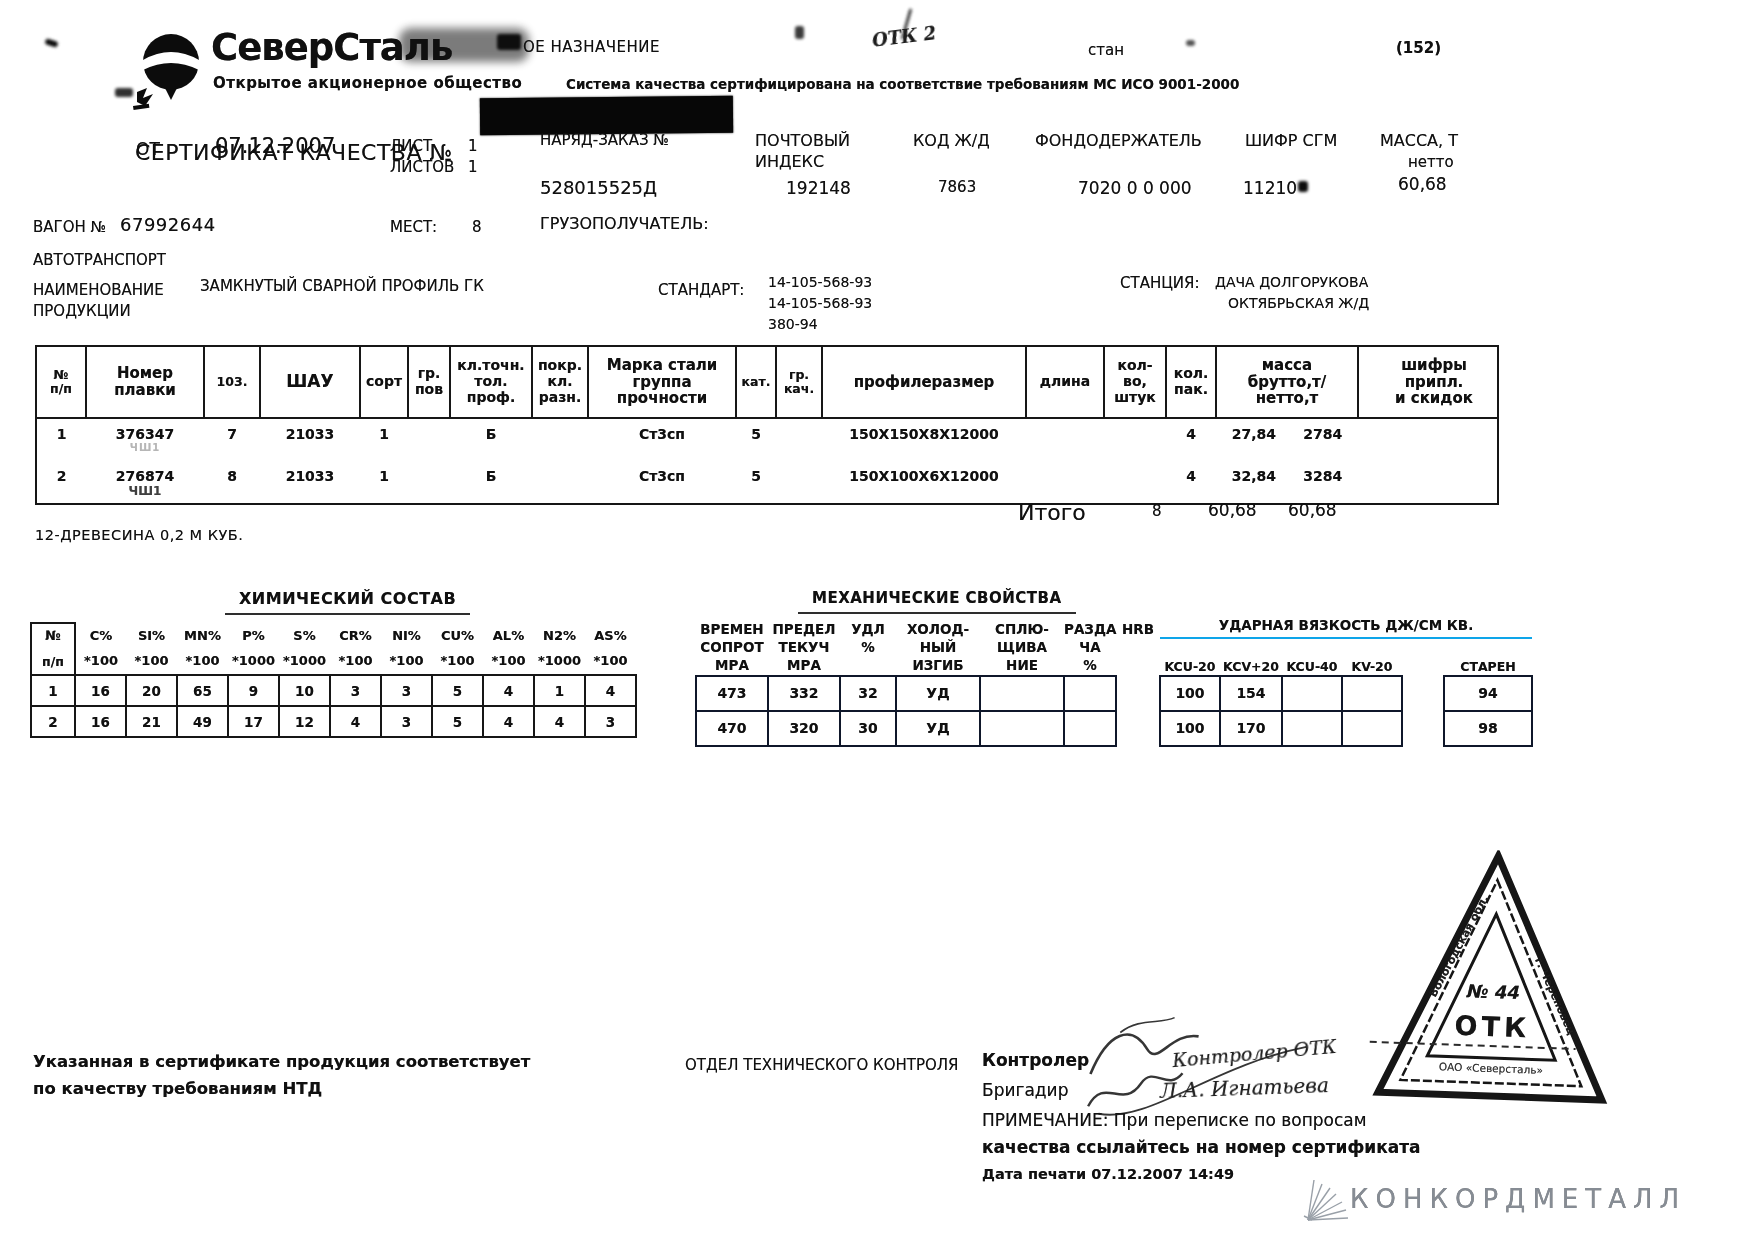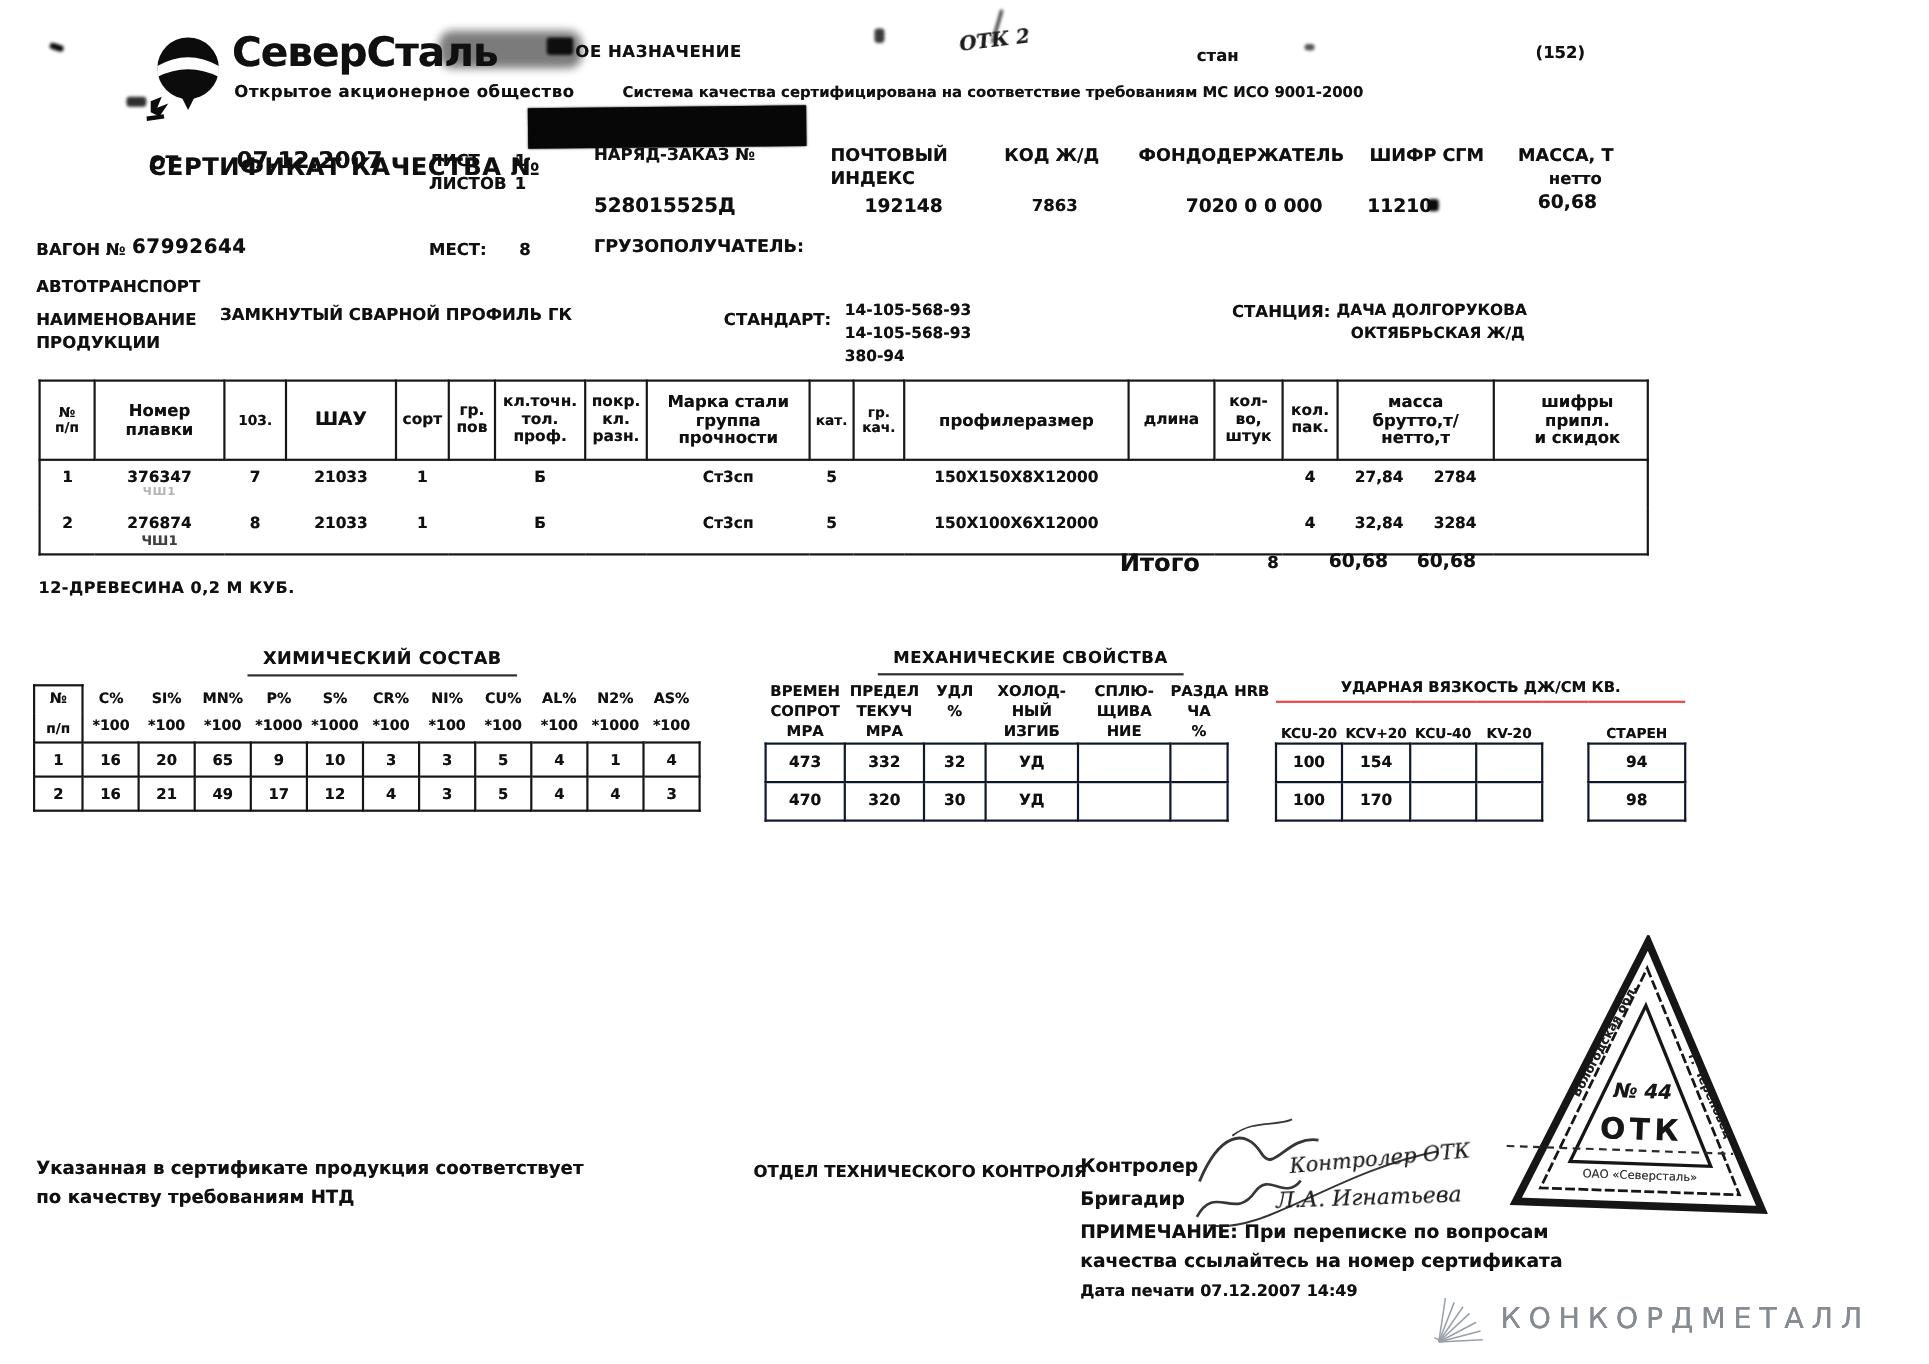--- a/index.html
+++ b/index.html
@@ -2,21 +2,21 @@
 <html><head>
 <meta charset="utf-8">
 <style>
   html,body{margin:0;padding:0;background:#d9d9d9;}
   #page{
     position:relative;width:1754px;height:1240px;background:#ffffff;
     font-family:"DejaVu Sans","Liberation Sans",sans-serif;color:#101010;
     overflow:hidden;text-shadow:0 0 .5px rgba(10,10,10,.55);
   }
   .abs{position:absolute;}
-  .b{font-weight:700;}
+  .b{font-weight:400;}
   .sb{font-weight:600;}
   .smudge{position:absolute;background:#0b0b0b;filter:blur(1.4px);border-radius:3px;}
   
   .logo-name{font-size:37px;font-weight:700;letter-spacing:-1px;}
   .logo-sub{font-size:15px;font-weight:700;letter-spacing:.5px;}
   .logo-blur{position:absolute;left:188px;top:2px;width:130px;height:34px;background:#111;opacity:.55;filter:blur(4px);border-radius:12px;}
   
   table{border-collapse:collapse;table-layout:fixed;}
   table.mt{border:2.5px solid #151515;width:1462px;}
   .mt th{border:2px solid #171717;font-size:12.5px;font-weight:700;line-height:1.12;padding:3px 1px;vertical-align:middle;text-align:center;}
@@ -25,21 +25,21 @@
   .vfaint{opacity:.3;font-size:10px;letter-spacing:1px;}
   .mass-cell{display:flex;justify-content:space-around;font-weight:700;}
   table.ct{width:606px;}
   .ct col.c0{width:44px;} .ct col.cn{width:51px;}
   .ct th{font-size:13px;font-weight:700;padding:2px 0;text-align:center;line-height:1.1;}
   .ct th.numbox-t{border-left:2px solid #161616;border-right:2px solid #161616;border-top:2px solid #161616;}
   .ct th.numbox-b{border-left:2px solid #161616;border-right:2px solid #161616;border-bottom:2px solid #161616;font-size:12.5px;}
   .ct td{border:2px solid #161616;font-size:13.5px;font-weight:700;text-align:center;height:27px;vertical-align:middle;}
   table.mech{width:836px;}
   .mech th{font-size:13.5px;font-weight:700;padding:1px 0;line-height:1.2;text-align:center;vertical-align:bottom;}
-  .mech th.impact{border-bottom:2px solid #ef4444;font-size:13.5px;padding-bottom:4px;}
+  .mech th.impact{border-bottom:2px solid #0ea5e9;font-size:13.5px;padding-bottom:4px;}
   .mech th.sub{font-size:12.5px;}
   .mech td{border:2px solid #0f172a;font-size:14px;font-weight:700;text-align:center;height:31px;vertical-align:middle;}
   .mech td.nob{border:none;}
   .sec-title{font-size:16px;font-weight:700;border-bottom:2px solid #2e2e2e;padding:0 14px 5px 14px;letter-spacing:.5px;}
   .hand{font-family:"DejaVu Serif","Liberation Serif",serif;font-style:italic;color:#1d1d1d;filter:blur(.3px);}
   .brand-text{font-size:26px;letter-spacing:7px;color:#868c94;font-weight:400;}
   .redact{position:absolute;background:#070707;transform:rotate(-.6deg);box-shadow:0 0 2px #111;}
 </style>
 </head>
 <body>
@@ -464,21 +464,21 @@
     <path d="M128,30 L219,233 L38,233 Z" fill="none" stroke="#161616" stroke-width="2.5" stroke-dasharray="9,3"></path>
     <path d="M128,64 L192,208 L64,208 Z" fill="none" stroke="#161616" stroke-width="3"></path>
     <text x="128" y="148" text-anchor="middle" font-size="18" font-weight="700" font-style="italic" fill="#161616">№ 44</text>
     <text x="128" y="186" text-anchor="middle" font-size="27" font-weight="700" letter-spacing="4" fill="#161616">ОТК</text>
     <line x1="6" y1="196" x2="212" y2="196" stroke="#2a2a2a" stroke-width="2" stroke-dasharray="7,5"></line>
     <text x="128" y="222" text-anchor="middle" font-size="10.5" fill="#333">ОАО «Северсталь»</text>
     <text x="70" y="150" font-size="11" font-weight="700" fill="#1d1d1d" transform="rotate(-64 70 150)">Вологодская обл.</text>
     <text x="168" y="108" font-size="11" font-weight="700" fill="#1d1d1d" transform="rotate(64 168 108)">г. Череповец</text>
   </svg>
 
-  <div class="abs" style="left:1302px;top:1176px;display:flex;align-items:center;gap:14px;">
+  <div class="abs" style="left:1302px;top:1176px;display:flex;align-items:center;">
     <svg width="48" height="46" viewBox="0 0 48 46">
       <g stroke="#99a0a8" stroke-width="1.4" fill="none">
         <path d="M6,44 L12,4"></path>
           <path d="M6,44 L20,8"></path>
           <path d="M6,44 L28,12"></path>
         <path d="M6,44 L34,18"></path>
           <path d="M6,44 L40,26"></path>
           <path d="M6,44 L44,34"></path>
         <path d="M6,44 L46,42"></path>
           <path d="M2,40 L10,44"></path>

